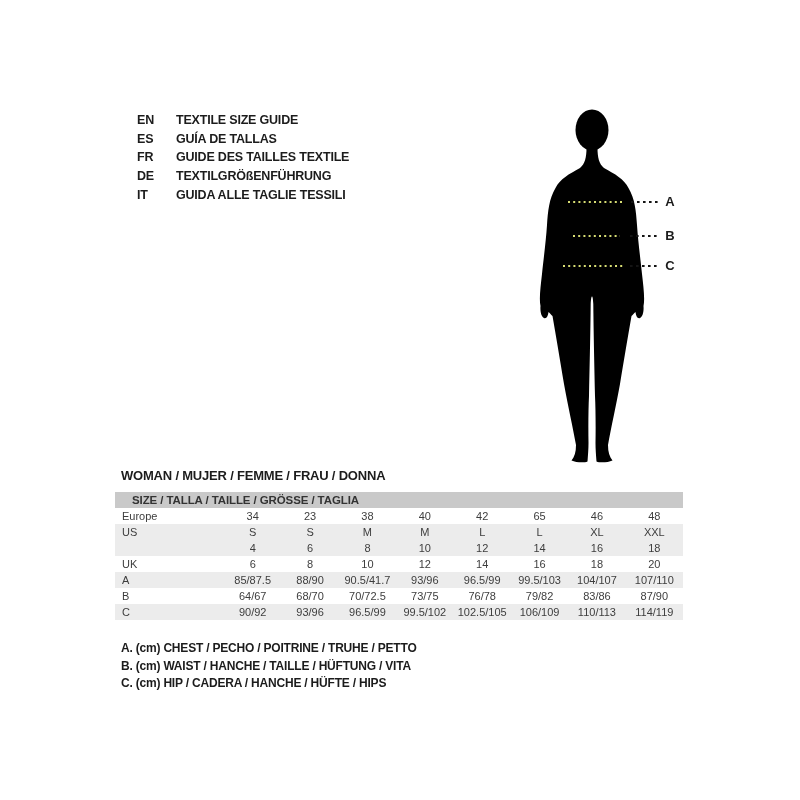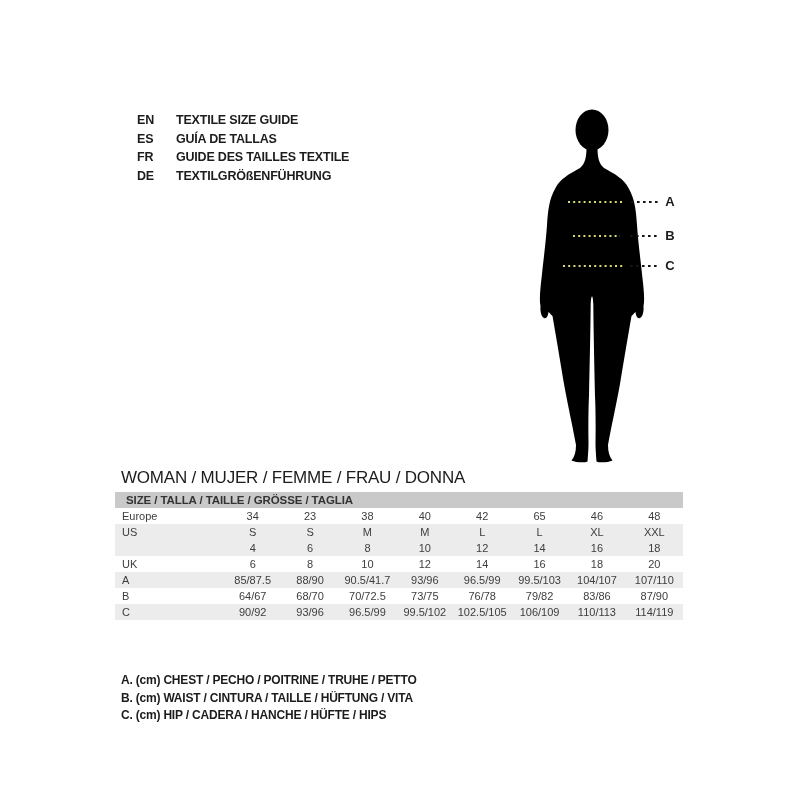--- a/index.html
+++ b/index.html
@@ -28,36 +28,36 @@
   .figure{position:absolute;left:535px;top:108px;width:140px;height:360px;}
   .figure .body{fill:var(--silhouette);}
   .dash-accent{stroke:var(--accent-dash);stroke-width:1.8;stroke-dasharray:2 3.2;fill:none;}
   .dash-dark{stroke:#141414;stroke-width:1.8;stroke-dasharray:2.6 3.4;fill:none;}
   .marker{position:absolute;left:662px;width:16px;text-align:center;
     font-weight:bold;font-size:13px;}
   .m-a{top:194px}.m-b{top:228px}.m-c{top:258px}
 
   
   .section-title{position:absolute;left:121px;top:468px;
-    font-weight:normal;font-size:17px;letter-spacing:-0.2px;white-space:nowrap;}
+    font-weight:bold;font-size:13px;letter-spacing:-0.2px;white-space:nowrap;}
 
   
   .size-table{position:absolute;left:115px;top:492px;width:568px;
     font-size:11px;color:var(--table-text);}
   .thead{height:16px;line-height:16px;background:var(--table-header-bg);
-    padding-left:11px;font-weight:bold;font-size:11.5px;color:#333;
+    padding-left:17px;font-weight:bold;font-size:11.5px;color:#333;
     letter-spacing:-0.1px;white-space:nowrap;}
   .trow{display:flex;height:16px;line-height:16px;}
   .trow.shade{background:var(--row-shade-bg);}
   .tlabel{flex:0 0 109px;width:109px;padding-left:7px;}
   .tcell{flex:1 1 0;text-align:center;white-space:nowrap;}
 
   
   .legend{position:absolute;left:121px;top:640px;
-    font-weight:bold;font-size:12px;letter-spacing:-0.2px;line-height:17.5px;white-space:nowrap;margin-top:32px;}
+    font-weight:bold;font-size:12px;letter-spacing:-0.2px;line-height:17.5px;white-space:nowrap;}
 </style>
 </head>
 <body>
 
 <div class="canvas">
 
   <div class="langs">
     <div class="lang-row">
       <span class="lang-code">EN</span>
       <span class="lang-label">TEXTILE SIZE GUIDE</span>
@@ -66,20 +66,24 @@
       <span class="lang-code">ES</span>
       <span class="lang-label">GUÍA DE TALLAS</span>
     </div>
     <div class="lang-row">
       <span class="lang-code">FR</span>
       <span class="lang-label">GUIDE DES TAILLES TEXTILE</span>
     </div>
     <div class="lang-row">
       <span class="lang-code">DE</span>
       <span class="lang-label">TEXTILGRÖßENFÜHRUNG</span>
+    </div>
+    <div class="lang-row">
+      <span class="lang-code">IT</span>
+      <span class="lang-label">GUIDA ALLE TAGLIE TESSILI</span>
     </div>
   </div>
 
   <svg class="figure" viewBox="0 0 140 360" xmlns="http://www.w3.org/2000/svg">
     <ellipse class="body" cx="57" cy="22" rx="16.5" ry="20.5"></ellipse>
     <path class="body" d="
       M51.5 40
       C51.5 49 50 56 45 60
       C34 66 25 71 20.5 80
       C14 91 13 103 12 117
@@ -211,17 +215,17 @@
       <span class="tcell">99.5/102</span>
       <span class="tcell">102.5/105</span>
       <span class="tcell">106/109</span>
       <span class="tcell">110/113</span>
       <span class="tcell">114/119</span>
     </div>
   </div>
 
   <div class="legend">
     <div>A. (cm) CHEST / PECHO / POITRINE / TRUHE / PETTO</div>
-    <div>B. (cm) WAIST / CINTURA / TAILLE / HÜFTUNG / VITA</div>
+    <div>B. (cm) WAIST / HANCHE / TAILLE / HÜFTUNG / VITA</div>
     <div>C. (cm) HIP / CADERA / HANCHE / HÜFTE / HIPS</div>
   </div>
 
 </div>
 
 </body></html>

